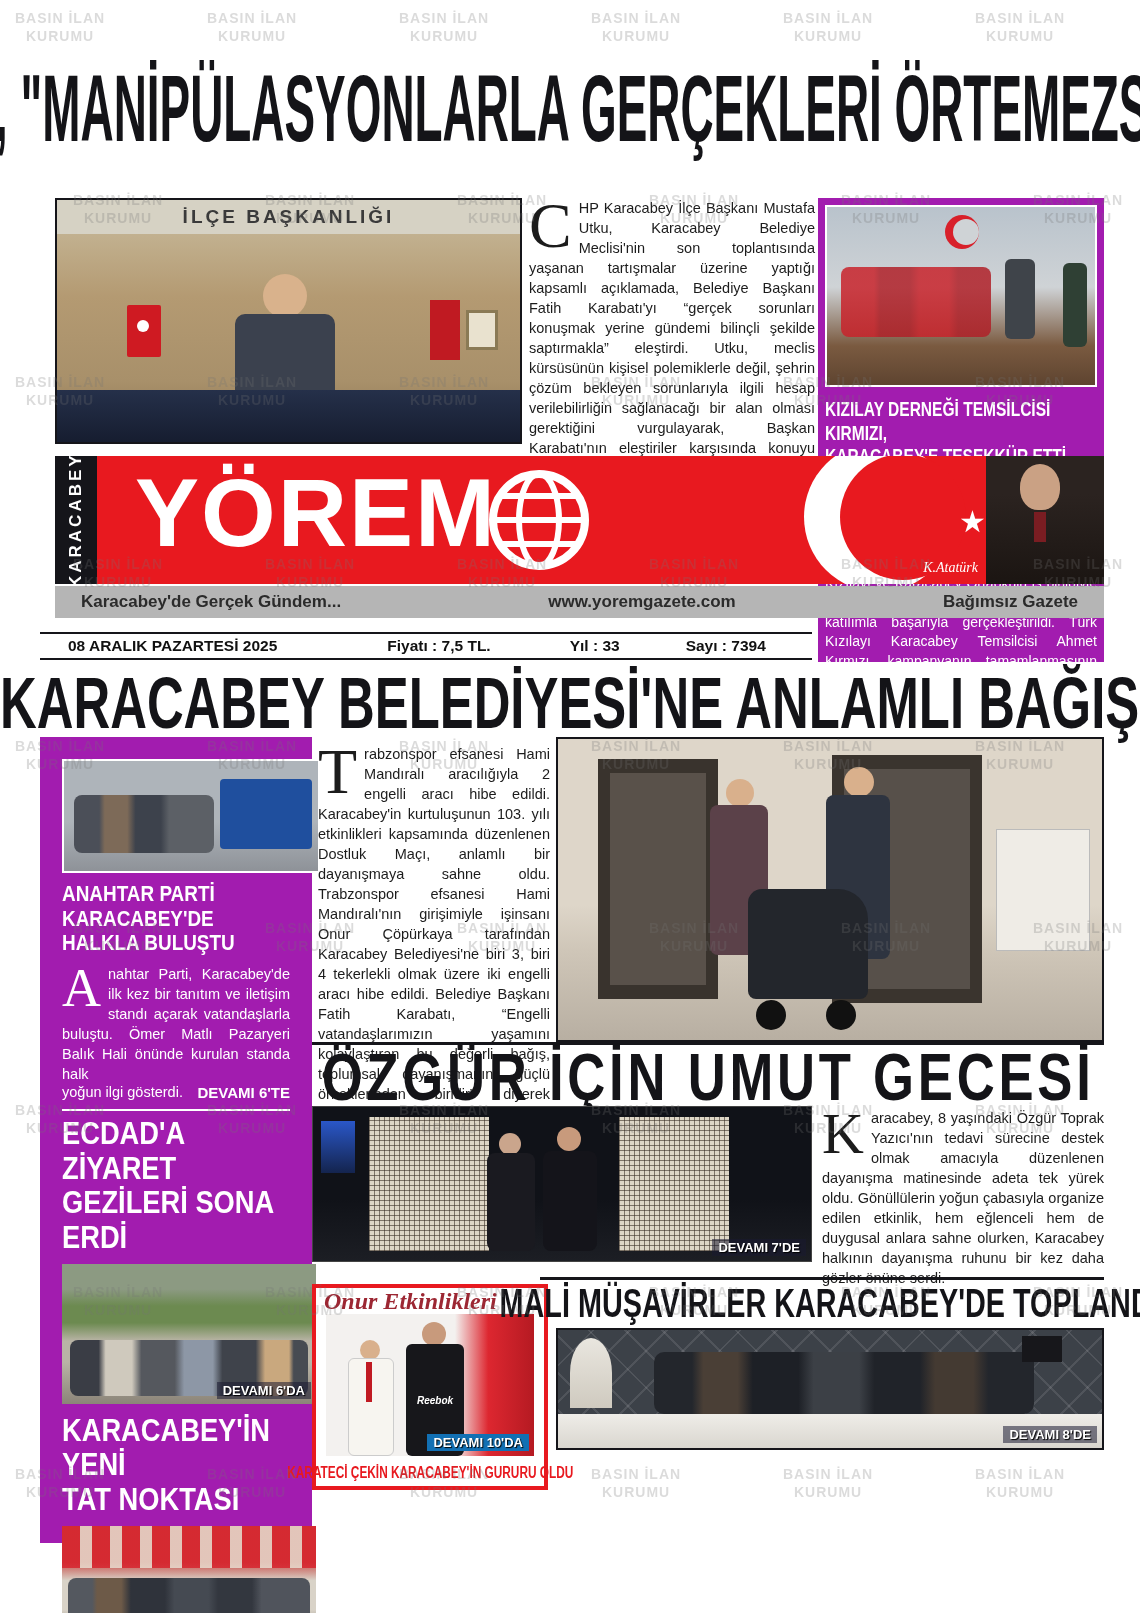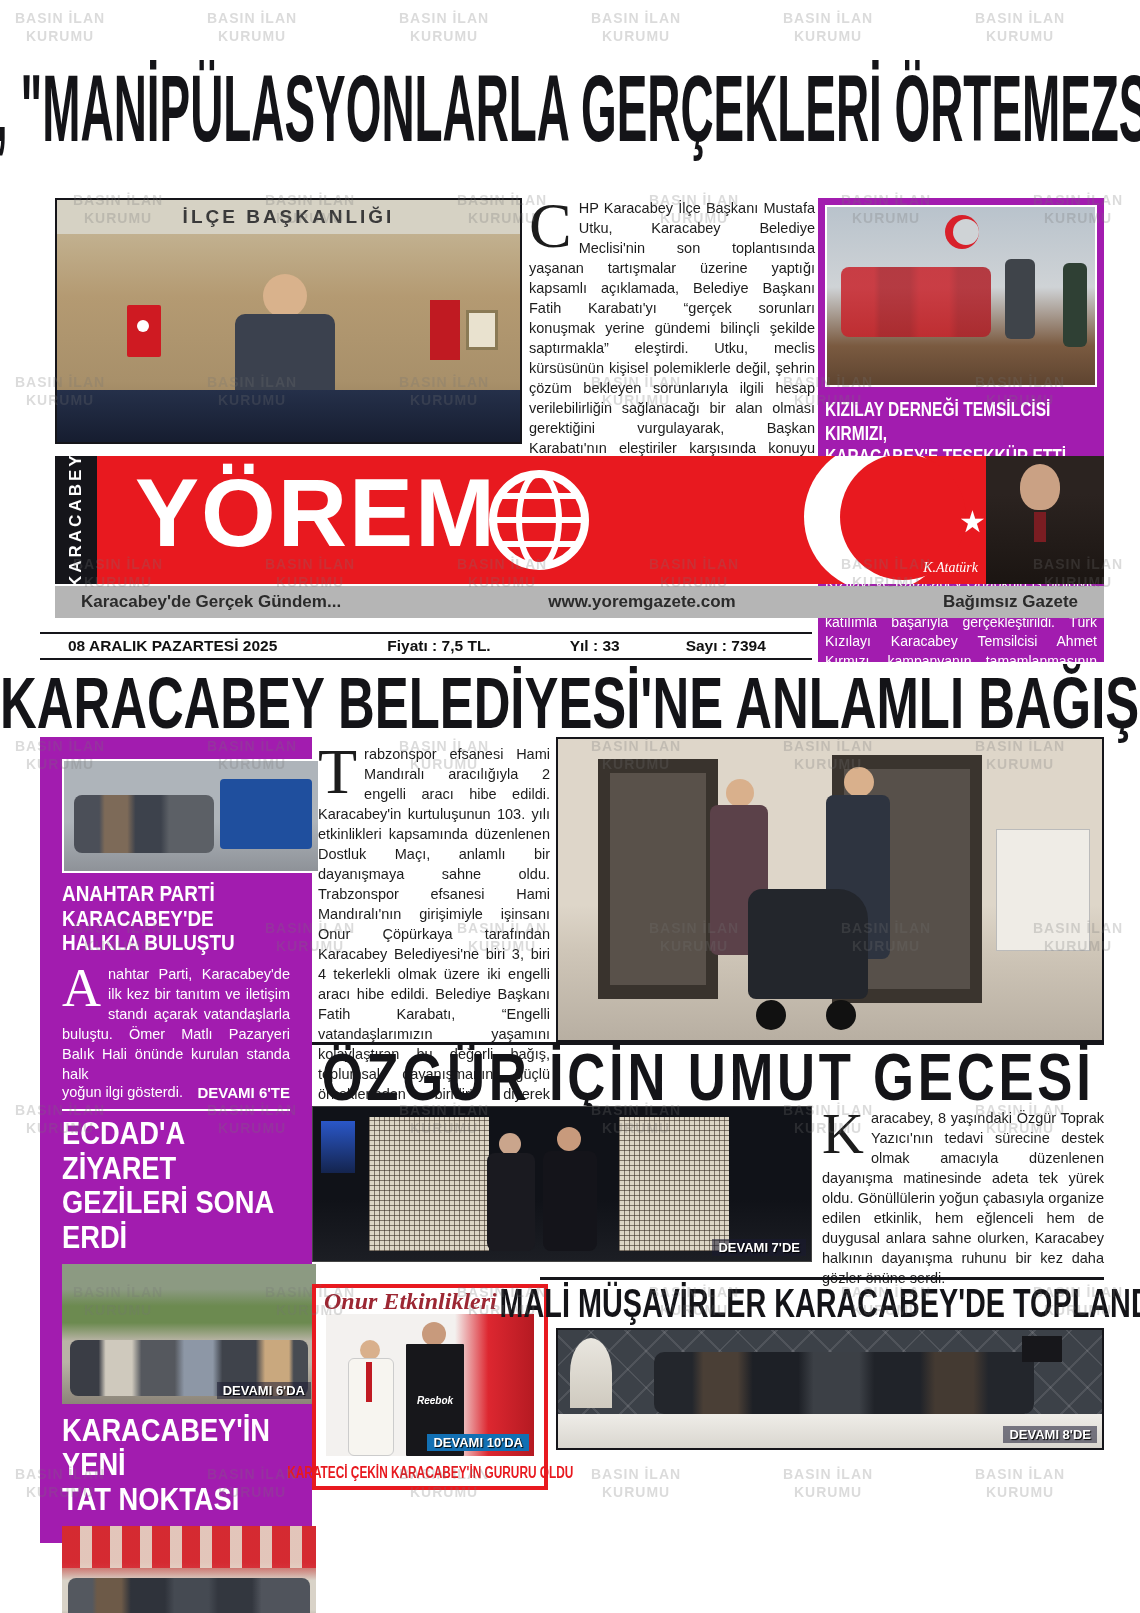--- a/index.html
+++ b/index.html
@@ -221,21 +221,21 @@
 
   <div class="rule" style="left:540px;top:1277px;width:564px;"></div>
 
   <div class="abs" style="left:312px;top:1284px;width:236px;height:206px;background:#fff;border:4px solid #e8191f;box-sizing:border-box;">
     <div class="abs" style="left:8px;top:0px;width:220px;font-family:'Liberation Serif',serif;font-style:italic;font-weight:700;font-size:24px;color:#9c2733;white-space:nowrap;">Onur Etkinlikleri</div>
     <div class="photo" style="left:10px;top:26px;width:208px;height:142px;background:linear-gradient(90deg,#f3f1ef 0 62%,#dd2730 78%,#b51a22 100%);">
       <div class="abs" style="left:34px;top:26px;width:20px;height:20px;background:#d9b08c;border-radius:50%;"></div>
       <div class="abs" style="left:22px;top:44px;width:44px;height:96px;background:#f7f5f0;border:1px solid #ccc;border-radius:6px;"></div>
       <div class="abs" style="left:40px;top:48px;width:6px;height:40px;background:#c01a22;"></div>
       <div class="abs" style="left:96px;top:8px;width:24px;height:24px;background:#c89a7c;border-radius:50%;"></div>
-      <div class="abs" style="left:80px;top:30px;width:58px;height:112px;background:#17171b;border-radius:1px;display:flex;align-items:center;justify-content:center;">
+      <div class="abs" style="left:80px;top:30px;width:58px;height:112px;background:#17171b;border-radius:6px;display:flex;align-items:center;justify-content:center;">
         <span style="color:#fff;font-size:10px;font-weight:700;font-style:italic;">Reebok</span>
       </div>
       <div class="photo-label" style="background:#1270b4;">DEVAMI 10'DA</div>
     </div>
     <div style="position:absolute;left:0;bottom:4px;width:100%;display:flex;justify-content:center;">
       <span style="display:inline-block;white-space:nowrap;font-weight:800;font-size:16px;color:#e8191f;transform:scaleX(0.74);">KARATECİ ÇEKİN KARACABEY'İN GURURU OLDU</span>
     </div>
   </div>
 
   <div class="abs big-head cond4" style="left:556px;top:1284px;width:548px;height:40px;">

